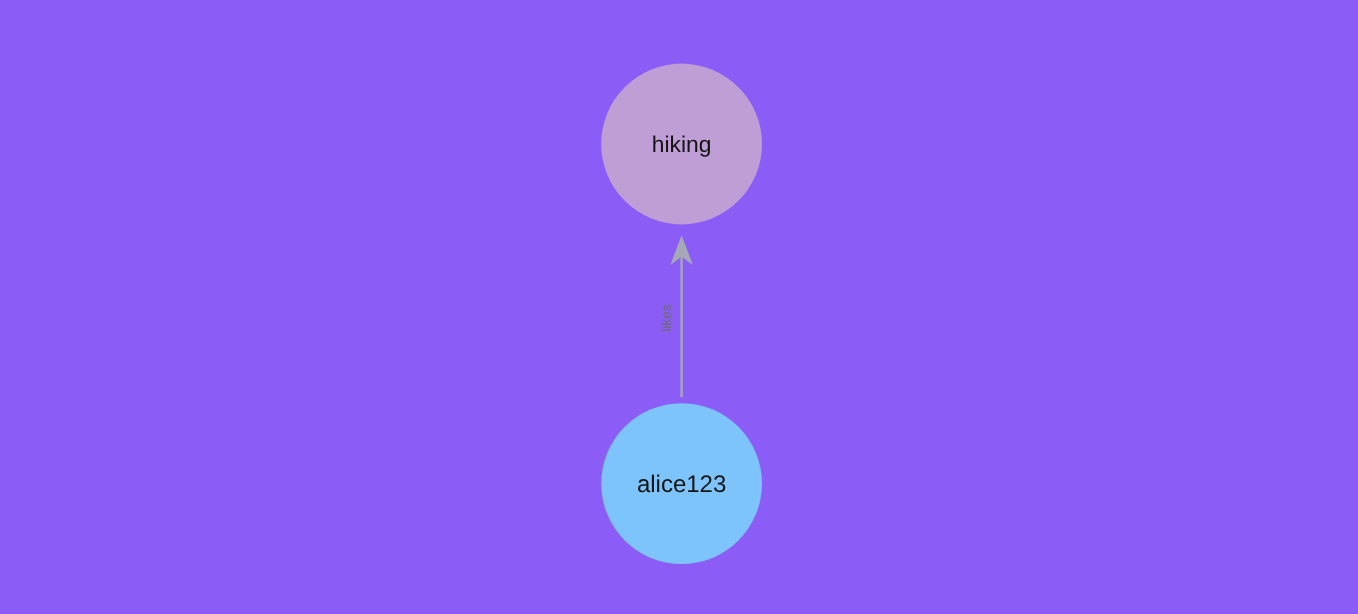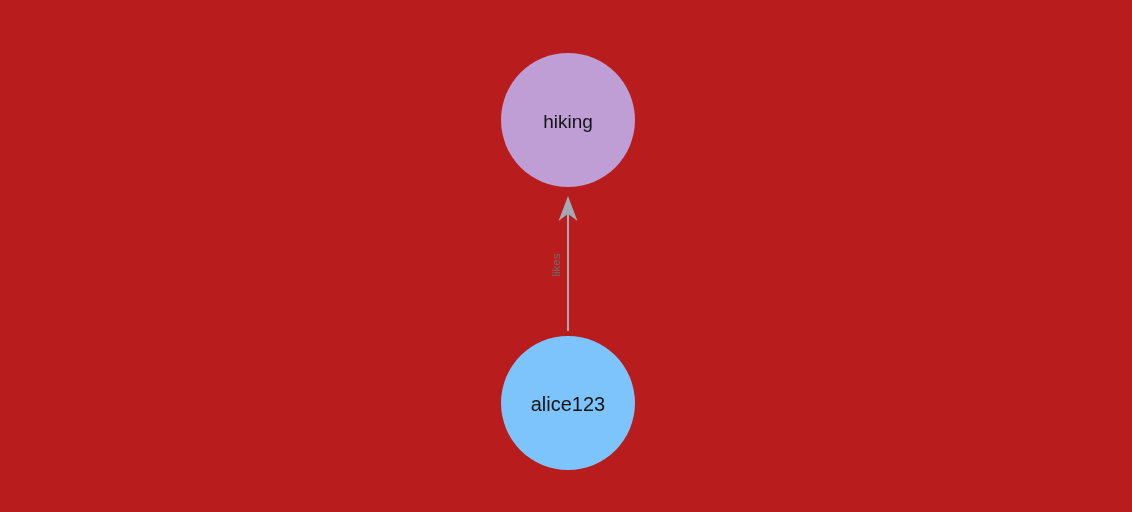--- a/index.html
+++ b/index.html
@@ -10,21 +10,21 @@
     width: 1132px;
     height: 512px;
     background: #f4f5f4;
     font-family: "Liberation Sans", sans-serif;
     overflow: hidden;
   }
   #graph-canvas {
     position: relative;
     width: 1132px;
     height: 512px;
-    background: #b91c1c;
+    background: #8b5cf6;
   }
   .graph-svg {
     position: absolute;
     top: 0;
     left: 0;
     width: 1132px;
     height: 512px;
     display: block;
   }
   .node-label {

